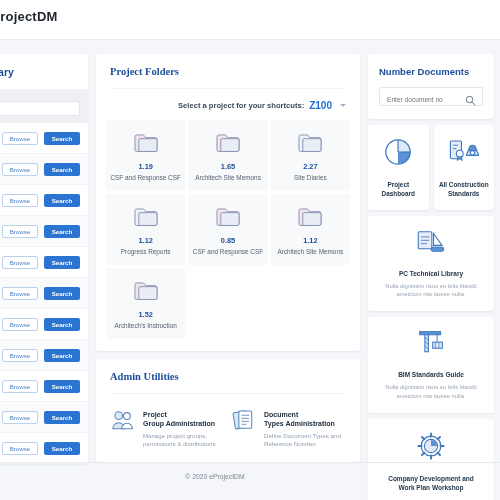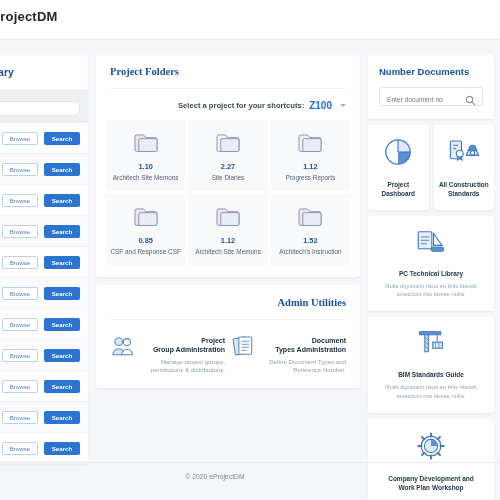--- a/index.html
+++ b/index.html
@@ -101,21 +101,21 @@
     gap: 3px; padding: 0 10px 12px 10px;
   }
   .folder-cell {
     background: #f7f9fb; border-radius: 2px;
     padding: 12px 4px 9px 4px; text-align: center;
   }
   .folder-icon { display: block; margin: 0 auto 8px auto; }
   .folder-num { font-size: 7.4px; font-weight: bold; color: #1b4f9c; margin-bottom: 3px; }
   .folder-label { font-size: 6.4px; color: #56616e; line-height: 1.25; }
 
-  .admin-card { margin-top: 8px; padding-bottom: 14px; text-align: right; }
+  .admin-card { margin-top: 8px; padding-bottom: 14px; }
   .admin-grid {
     display: grid; grid-template-columns: 1fr 1fr;
     gap: 6px; padding: 14px 14px 0 14px;
   }
   .admin-item { display: flex; gap: 7px; align-items: flex-start; }
   .admin-txt { padding-top: 2px; }
   .admin-title { font-size: 7px; font-weight: bold; color: #20303f; line-height: 1.35; }
   .admin-desc { font-size: 6.1px; color: #93a0ad; line-height: 1.35; margin-top: 3px; }
 
   
@@ -229,21 +229,25 @@
         <div class="select-line">
           <span>Select a project for your shortcuts:</span>
           <span class="select-value">Z100</span>
           <span class="chev"></span>
         </div>
 
         <div class="folder-grid" id="folder-grid">
             <div class="folder-cell"><span><svg class="folder-icon" width="26" height="22" viewBox="0 0 30 26">
                   <path d="M2 5.5 a2 2 0 0 1 2-2 h8 l2.6 3.2 h11.4 a2 2 0 0 1 2 2 V21 a2 2 0 0 1 -2 2 H4 a2 2 0 0 1 -2-2 Z" fill="#f6e3ea" stroke="#8a93b4" stroke-width="1.15"></path>
                   <path d="M6.5 9.5 a1.6 1.6 0 0 1 1.6-1.6 H26 a2 2 0 0 1 2 2 V21 a2 2 0 0 1 -2 2 H8.1 a1.6 1.6 0 0 1 -1.6-1.6 Z" fill="#e9eef6" stroke="#8a93b4" stroke-width="1.15"></path>
-                </svg></span><div class="folder-num">1.10</div><div class="folder-label">Architech Site Memons</div></div>
+                </svg></span><div class="folder-num">1.19</div><div class="folder-label">CSF and Response CSF</div></div>
+            <div class="folder-cell"><span><svg class="folder-icon" width="26" height="22" viewBox="0 0 30 26">
+                  <path d="M2 5.5 a2 2 0 0 1 2-2 h8 l2.6 3.2 h11.4 a2 2 0 0 1 2 2 V21 a2 2 0 0 1 -2 2 H4 a2 2 0 0 1 -2-2 Z" fill="#f6e3ea" stroke="#8a93b4" stroke-width="1.15"></path>
+                  <path d="M6.5 9.5 a1.6 1.6 0 0 1 1.6-1.6 H26 a2 2 0 0 1 2 2 V21 a2 2 0 0 1 -2 2 H8.1 a1.6 1.6 0 0 1 -1.6-1.6 Z" fill="#e9eef6" stroke="#8a93b4" stroke-width="1.15"></path>
+                </svg></span><div class="folder-num">1.65</div><div class="folder-label">Architech Site Memons</div></div>
             <div class="folder-cell"><span><svg class="folder-icon" width="26" height="22" viewBox="0 0 30 26">
                   <path d="M2 5.5 a2 2 0 0 1 2-2 h8 l2.6 3.2 h11.4 a2 2 0 0 1 2 2 V21 a2 2 0 0 1 -2 2 H4 a2 2 0 0 1 -2-2 Z" fill="#eef3f9" stroke="#8a93b4" stroke-width="1.15"></path>
                   <path d="M6.5 9.5 a1.6 1.6 0 0 1 1.6-1.6 H26 a2 2 0 0 1 2 2 V21 a2 2 0 0 1 -2 2 H8.1 a1.6 1.6 0 0 1 -1.6-1.6 Z" fill="#e9eef6" stroke="#8a93b4" stroke-width="1.15"></path>
                 </svg></span><div class="folder-num">2.27</div><div class="folder-label">Site Diaries</div></div>
             <div class="folder-cell"><span><svg class="folder-icon" width="26" height="22" viewBox="0 0 30 26">
                   <path d="M2 5.5 a2 2 0 0 1 2-2 h8 l2.6 3.2 h11.4 a2 2 0 0 1 2 2 V21 a2 2 0 0 1 -2 2 H4 a2 2 0 0 1 -2-2 Z" fill="#eef3f9" stroke="#8a93b4" stroke-width="1.15"></path>
                   <path d="M6.5 9.5 a1.6 1.6 0 0 1 1.6-1.6 H26 a2 2 0 0 1 2 2 V21 a2 2 0 0 1 -2 2 H8.1 a1.6 1.6 0 0 1 -1.6-1.6 Z" fill="#e9eef6" stroke="#8a93b4" stroke-width="1.15"></path>
                 </svg></span><div class="folder-num">1.12</div><div class="folder-label">Progress Reports</div></div>
             <div class="folder-cell"><span><svg class="folder-icon" width="26" height="22" viewBox="0 0 30 26">
                   <path d="M2 5.5 a2 2 0 0 1 2-2 h8 l2.6 3.2 h11.4 a2 2 0 0 1 2 2 V21 a2 2 0 0 1 -2 2 H4 a2 2 0 0 1 -2-2 Z" fill="#f6e3ea" stroke="#8a93b4" stroke-width="1.15"></path>

